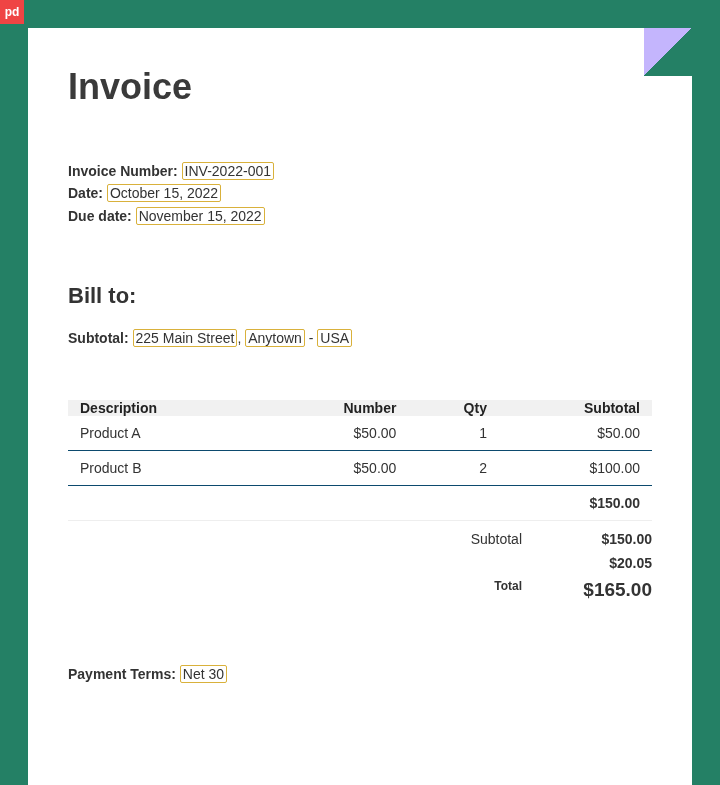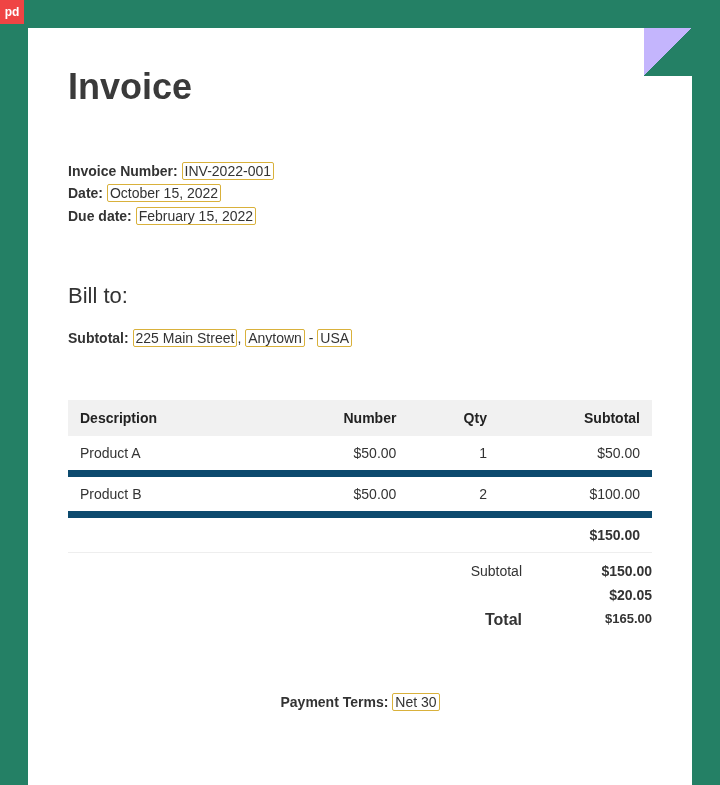--- a/index.html
+++ b/index.html
@@ -59,41 +59,41 @@
   }
   .meta-label { font-weight: bold; }
   .hl {
     border: 1px solid #d9b13b;
     border-radius: 2px;
     padding: 0 2px;
   }
   .meta-block { margin-bottom: 56px; }
   .bill-heading {
     font-size: 22px;
-    font-weight: normal;
+    font-weight: bold;
     margin-bottom: 18px;
     color: #333;
   }
   .bill-block { margin-bottom: 50px; }
   table.items {
     width: 100%;
     border-collapse: collapse;
     font-size: 14px;
   }
   table.items th {
     background: #f1f1f1;
     text-align: left;
-    padding: 10px 12px;
+    padding: 0 12px;
     font-weight: bold;
     color: #222;
   }
   table.items th.num, table.items td.num { text-align: right; }
   table.items td {
     padding: 9px 12px;
-    border-bottom: 7px solid #0c4a6e;
+    border-bottom: 1px solid #0c4a6e;
   }
   table.items tr.total-row td {
     font-weight: bold;
     text-align: right;
     border-bottom: 1px solid #eee;
   }
   .summary {
     margin-top: 10px;
     display: flex;
     flex-direction: column;
@@ -101,23 +101,23 @@
     gap: 8px;
     font-size: 14px;
   }
   .summary-row {
     display: flex;
     justify-content: flex-end;
     width: 260px;
   }
   .summary-row .lbl { flex: 1; text-align: right; padding-right: 40px; }
   .summary-row .val { width: 90px; text-align: right; font-weight: bold; }
-  .summary-row.total .lbl { font-weight: bold; font-size: 16px; }
-  .summary-row.total .val { font-size: 13px; }
-  .terms-block { margin-top: 62px; text-align: center; }
+  .summary-row.total .lbl { font-weight: bold; font-size: 12px; }
+  .summary-row.total .val { font-size: 19px; }
+  .terms-block { margin-top: 62px; }
 </style>
 </head>
 <body>
 
 <div class="logo-badge">pd</div>
 
 <div class="page">
   <div class="page-corner"></div>
 
   <h1 class="title">Invoice</h1>
@@ -126,21 +126,21 @@
     <p>
       <span class="meta-label">Invoice Number:</span>
       <span class="hl">INV-2022-001</span>
     </p>
     <p>
       <span class="meta-label">Date:</span>
       <span class="hl">October 15, 2022</span>
     </p>
     <p>
       <span class="meta-label">Due date:</span>
-      <span class="hl">February 15,  2022</span>
+      <span class="hl">November 15,  2022</span>
     </p>
   </div>
 
   <div class="bill-block">
     <h2 class="bill-heading">Bill to:</h2>
     <p>
       <span class="meta-label">Subtotal:</span>
       <span class="hl">225 Main Street</span>,
       <span class="hl">Anytown</span> -
       <span class="hl">USA</span>

